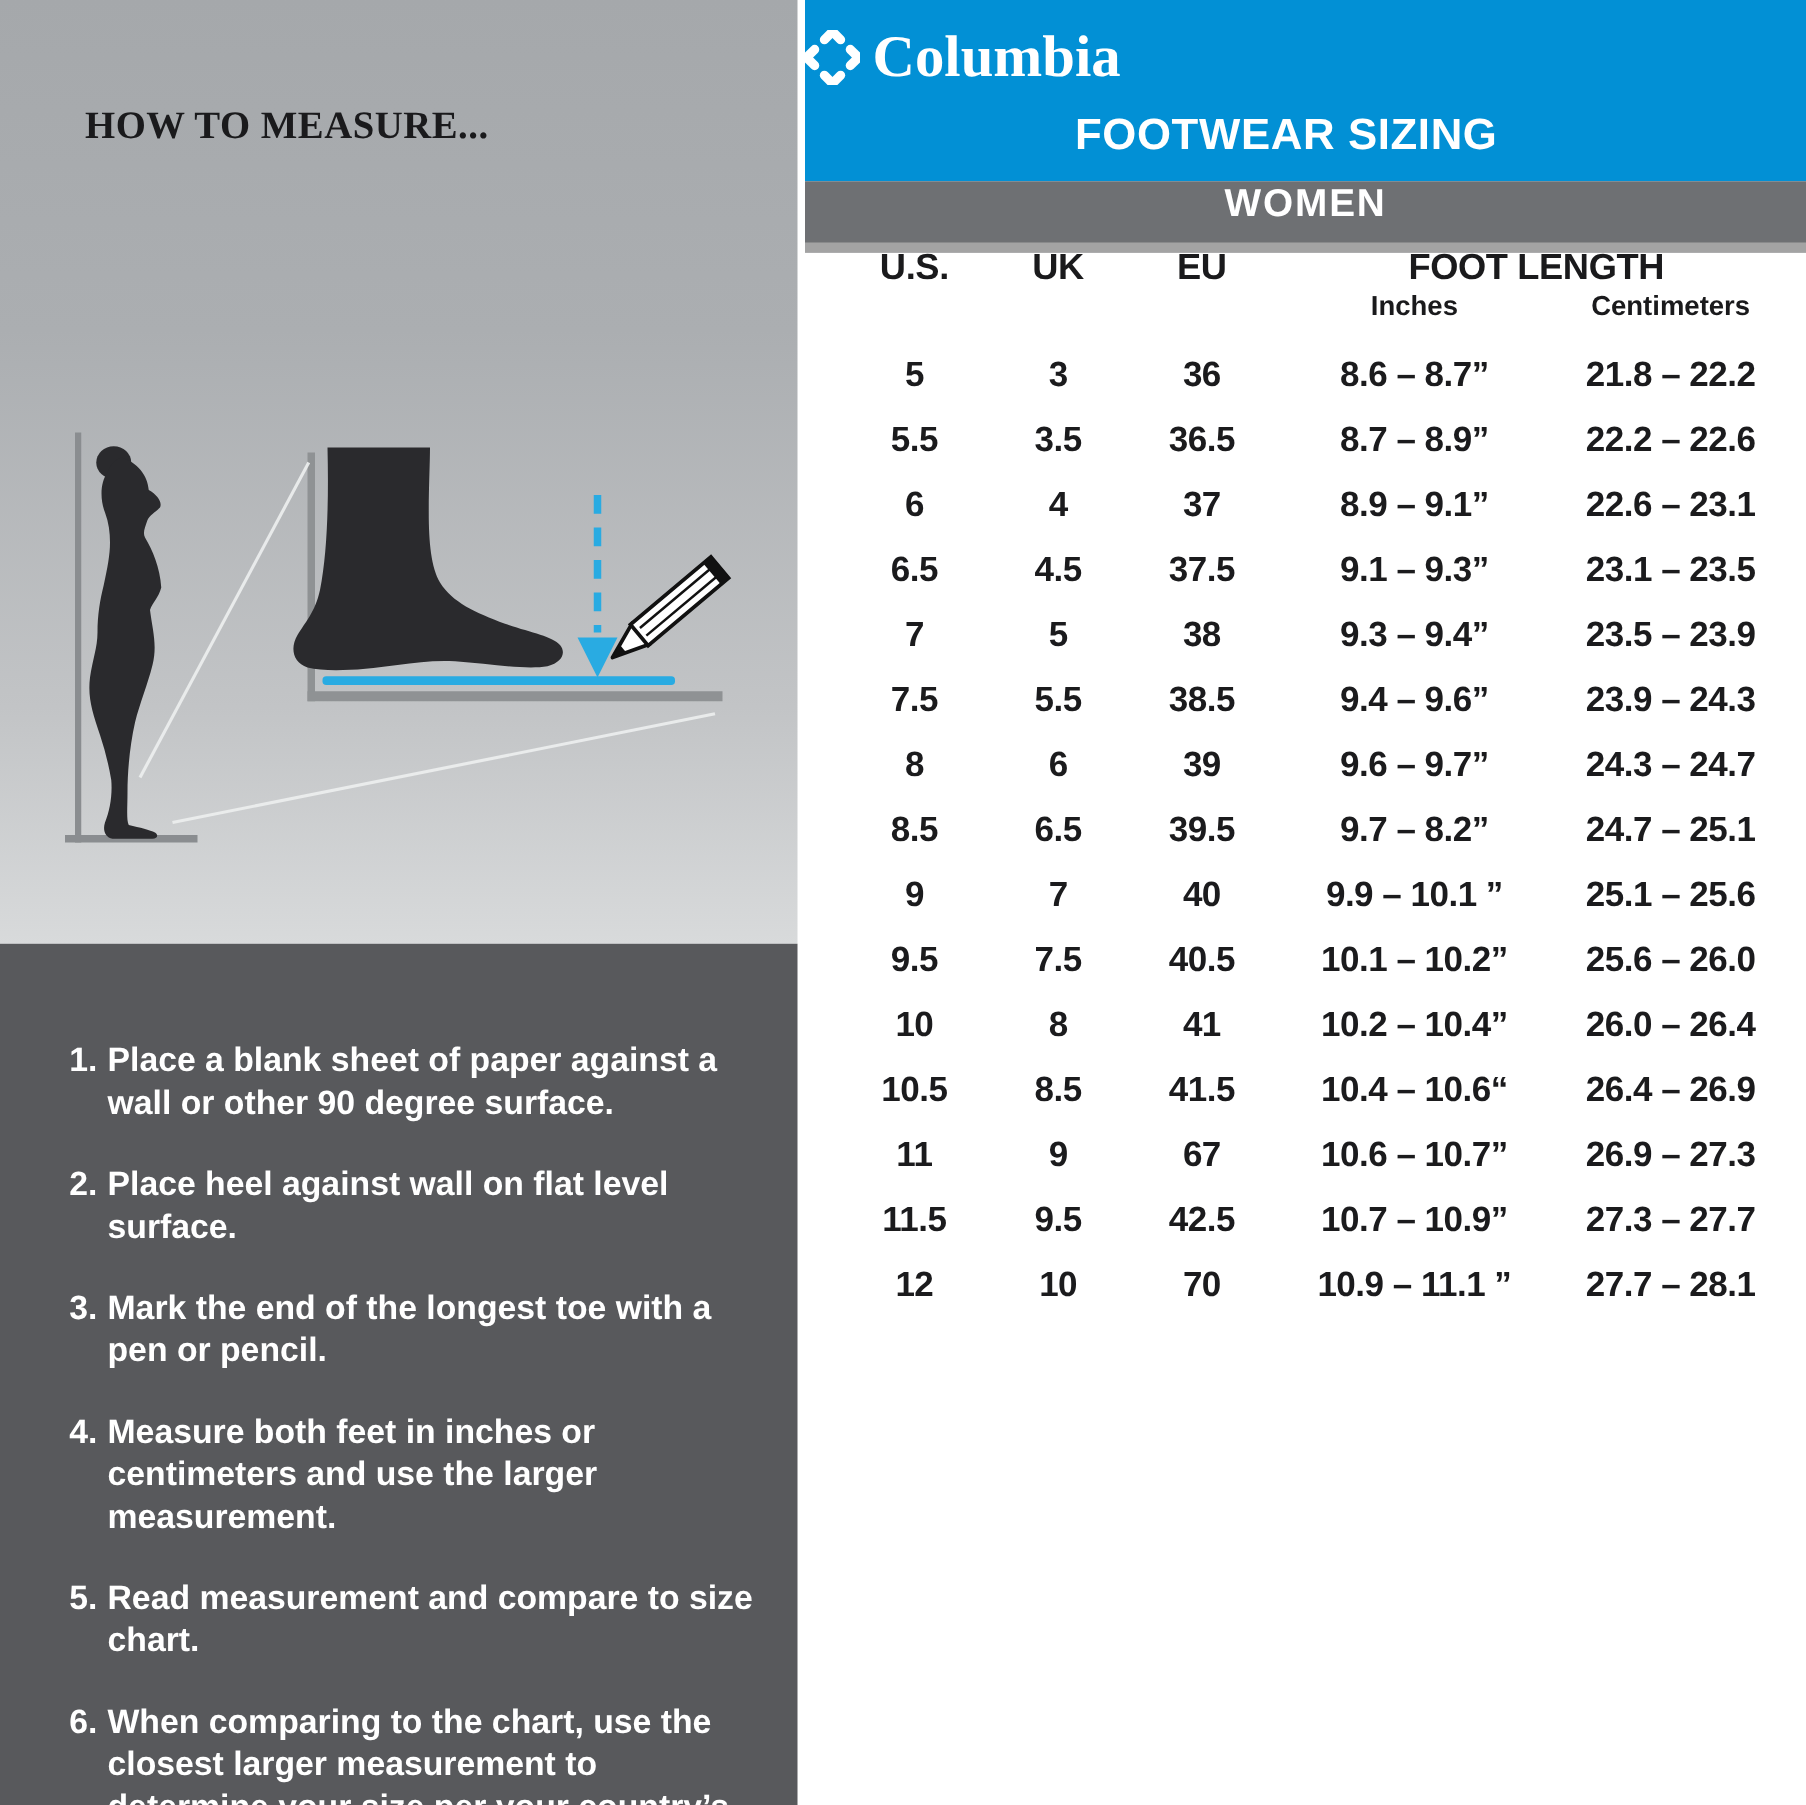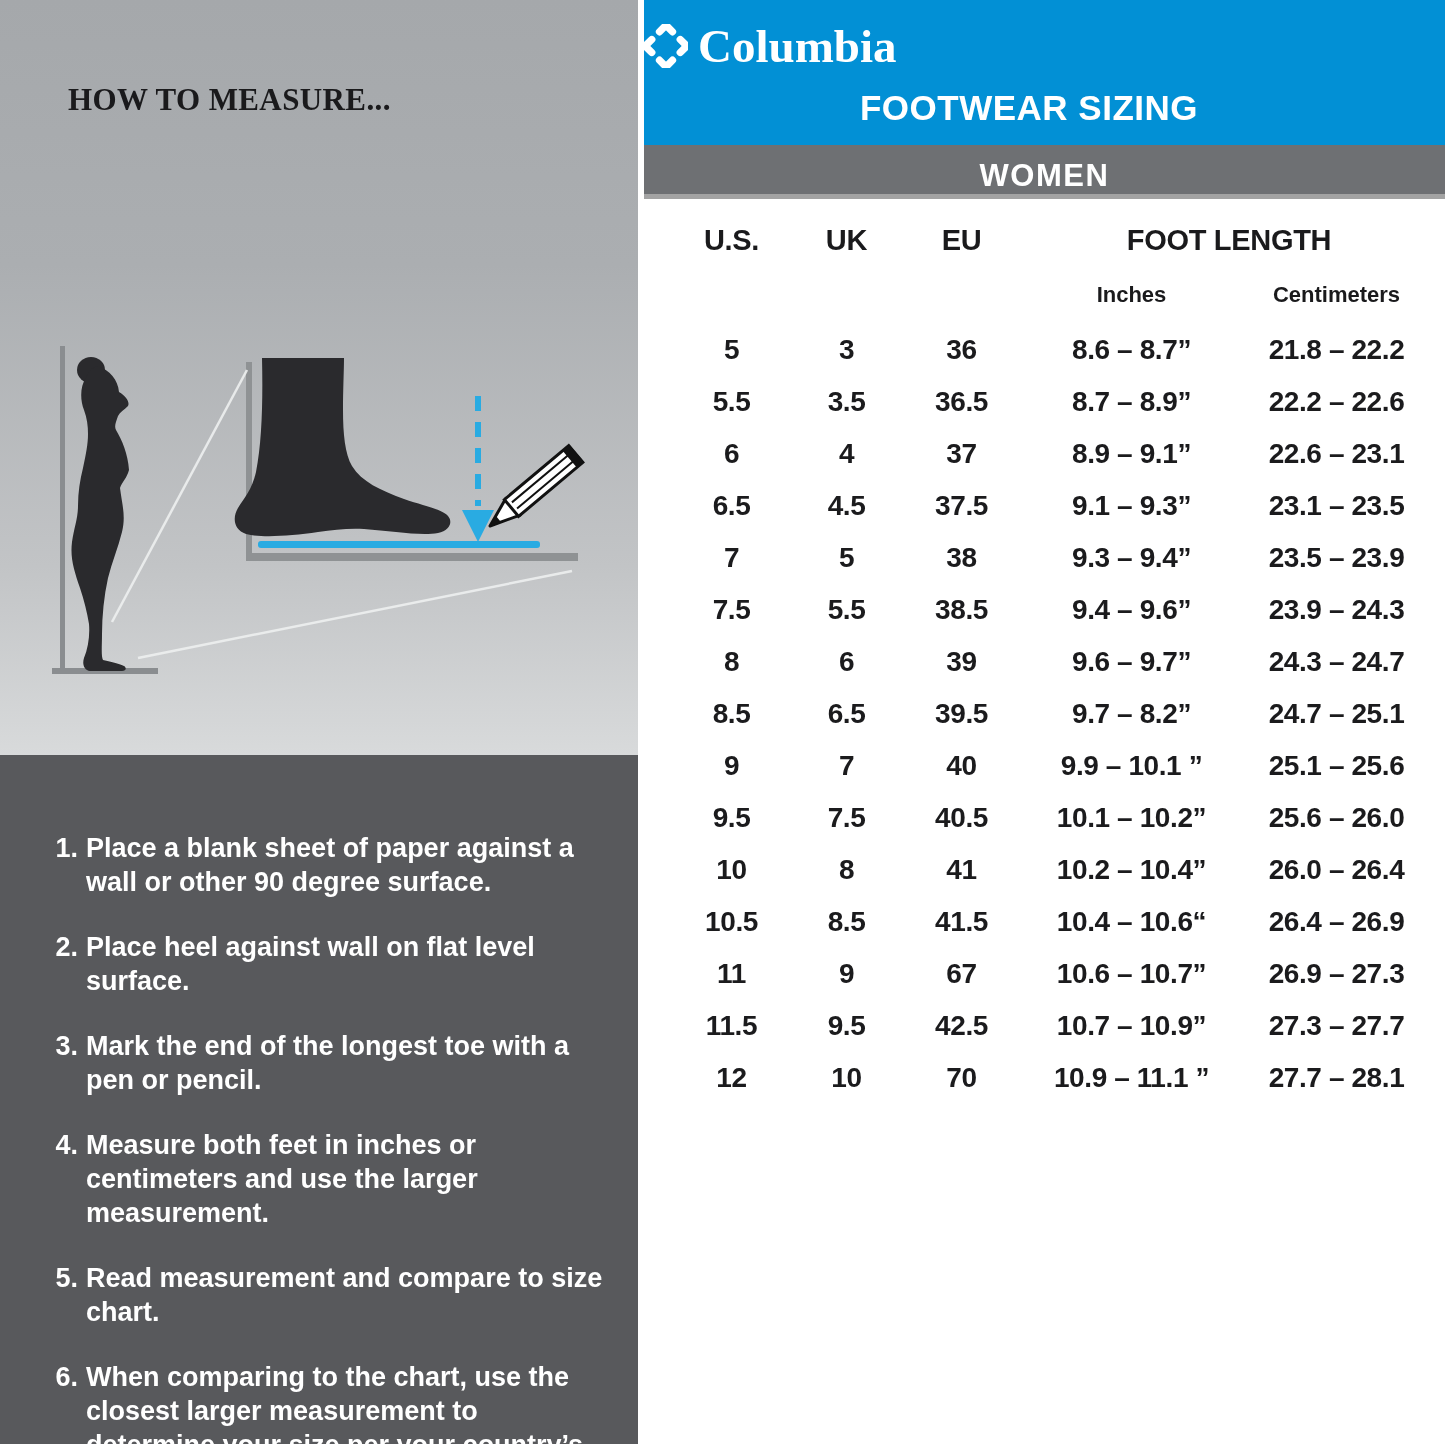--- a/index.html
+++ b/index.html
@@ -23,29 +23,29 @@
 
   
   .right-col{position:absolute;left:644px;top:0;width:801px;height:1444px;background:#fff;}
   .brand-header{position:absolute;left:0;top:0;width:801px;height:145px;background:#0290d5;}
   .logo-row{position:absolute;left:0;top:18px;width:801px;height:56px;display:flex;
     align-items:center;gap:10px;}
   .brand-word{color:#fff;font-family:"Liberation Serif",serif;font-weight:700;font-size:47px;}
   .header-title{position:absolute;left:0;top:88px;width:770px;text-align:center;color:#fff;
     font-size:35px;font-weight:800;letter-spacing:.5px;}
   .women-bar{position:absolute;left:0;top:145px;width:801px;height:49px;background:#6e7073;
-    border-bottom:5px solid #a3a3a3;display:flex;align-items:flex-end;justify-content:center;}
+    border-bottom:8px solid #a3a3a3;display:flex;align-items:flex-start;justify-content:center;}
   .women-label{color:#fff;font-size:31px;font-weight:800;letter-spacing:1.5px;}
 
   .size-table{position:absolute;left:25px;top:198px;width:765px;}
   .tg-row{display:grid;grid-template-columns:125px 105px 125px 215px 195px;align-items:center;}
-  .col-head-row{margin-top:26px;height:32px;}
+  .col-head-row{height:32px;}
   .col-head{font-size:29px;font-weight:800;color:#1a1a1c;text-align:center;letter-spacing:-.3px;}
   .foot-length-head{grid-column:4 / span 2;}
-  .sub-head-row{height:30px;margin-top:24px;}
+  .sub-head-row{height:30px;}
   .sub-head{font-size:22px;font-weight:600;color:#1a1a1c;text-align:center;}
   .tbody{margin-top:14px;}
   .tg-row.data-row{height:52px;}
   .cell{font-size:28px;font-weight:700;color:#1b1b1d;text-align:center;letter-spacing:-.4px;}
 </style>
 </head>
 <body>
 
 <div id="stage">
 

